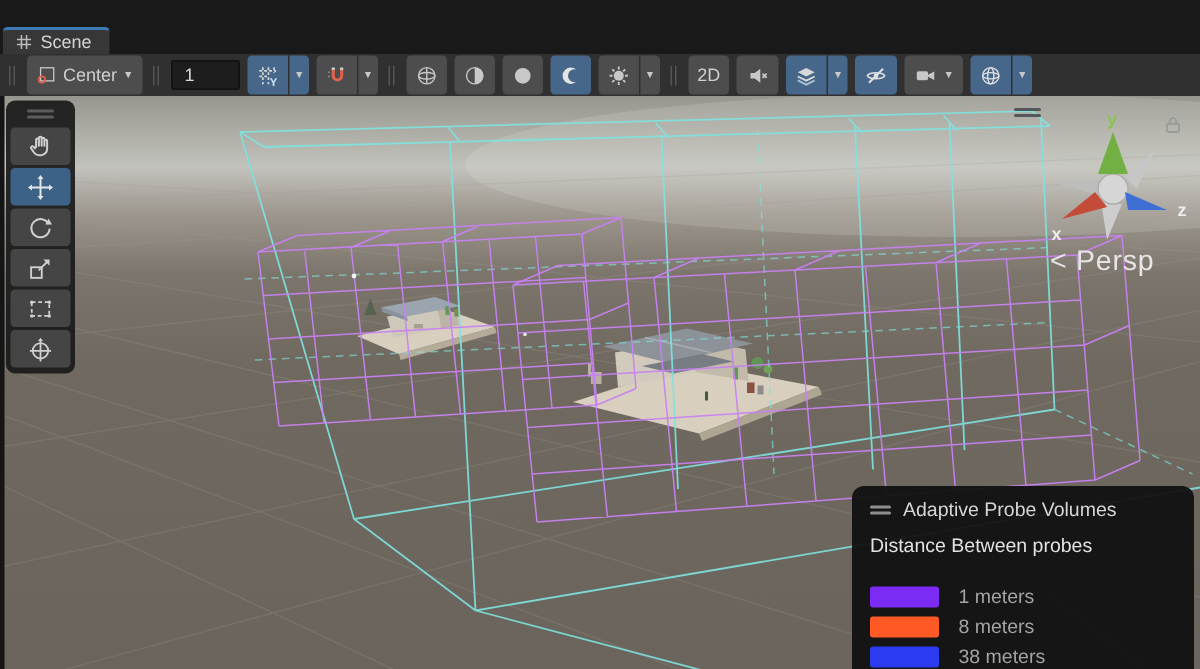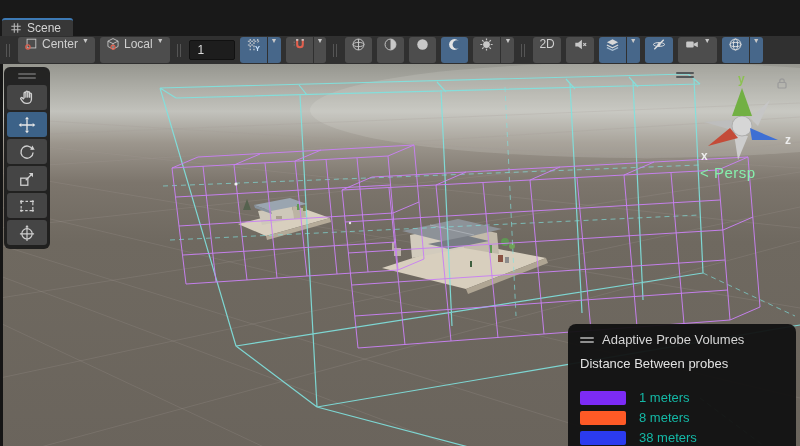--- a/index.html
+++ b/index.html
@@ -11,21 +11,21 @@
   .tab { margin-left: 2px; height: 18px; padding: 0 12px 0 8px; background: #373737;
          border-top: 2px solid #3D7AB5; border-radius: 3px 3px 0 0;
          display: inline-flex; align-items: center; gap: 5px; color: #D4D4D4; font-size: 12px; }
   .tab svg { display:block; }
 
   
   .toolbar { height: 28px; background: #303030; display: flex; align-items: center; padding: 0 4px; gap: 5px; }
   .grip { width: 1px; height: 13px; background: #555; box-shadow: 3px 0 0 #555; margin: 0 6px 0 2px; flex: none; }
   .grp { display: flex; flex: none; }
   .tbtn { height: 26px; background: #4D4D4D; border: 0; border-radius: 3px;
-          display: inline-flex; align-items: flex-start; gap: 4px; padding: 0 6px;
+          display: inline-flex; align-items: center; gap: 4px; padding: 0 6px;
           color: #CFCFCF; font-size: 12px; cursor: default; flex: none; }
   .grp .tbtn { border-radius: 3px 0 0 3px; }
   .grp .dd   { border-radius: 0 3px 3px 0; margin-left: 1px; padding: 0 3px; }
   .grp .tbtn:only-child { border-radius: 3px; }
   .tbtn.active { background: #47678A; }
   .caret { font-size: 7px; color: #C9C9C9; line-height: 1; }
   .num-input { width: 46px; height: 20px; background: #1D1D1D; border: 1px solid #111;
                border-radius: 2px; color: #DADADA; font-size: 12px; padding-left: 8px;
                font-family: "Liberation Sans", sans-serif; }
   .ic { display: block; }
@@ -42,35 +42,35 @@
   .phandle span { width: 18px; height: 2px; background: #5C5C5C; border-radius: 1px; }
   .pbtn { width: 40px; height: 25px; border: 0; border-radius: 3px; background: #454545;
           margin-top: 2px; display: flex; align-items: center; justify-content: center; cursor: default; }
   .pbtn.sel { background: #3C6288; }
 
   
   .gizmo-wrap { position: absolute; left: 688px; top: 8px; width: 110px; height: 100px; }
   .overlay-handle { position:absolute; left: 676px; top: 8px; display:flex; flex-direction:column; gap:2px; }
   .overlay-handle span { width: 18px; height: 2px; background: #54585A; border-radius:1px; }
   .lock { position: absolute; left: 775px; top: 12px; }
-  .persp { position: absolute; left: 700px; top: 100px; font-size: 15px; color: #86efac;
+  .persp { position: absolute; left: 700px; top: 100px; font-size: 19px; color: #e5e5e5;
            letter-spacing: 0.5px; cursor: default; }
   .axis-label { font-size: 12px; font-weight: bold; font-family: "Liberation Sans", sans-serif; }
 
   
   .legend { position: absolute; right: 4px; bottom: 5px; width: 228px;
             background: rgba(17,17,17,0.95); border-radius: 8px; padding: 8px 12px 9px; }
   .legend-head { display: flex; align-items: center; gap: 8px; }
   .legend-handle { display:flex; flex-direction:column; gap:2px; }
   .legend-handle span { width: 14px; height: 2px; background: #8F8F8F; border-radius:1px; }
   .legend-title { color: #D6D6D6; font-size: 13px; }
   .legend-sub { color: #E2E2E2; font-size: 13px; margin: 9px 0 19px; }
   .legend-row { display: flex; align-items: center; gap: 13px; margin-top: 5px; }
   .swatch { width: 46px; height: 14px; border-radius: 2px; flex: none; }
-  .legend-label { color: #14b8a6; font-size: 13px; }
+  .legend-label { color: #a3a3a3; font-size: 13px; }
 
   .bottomstrip { height: 5px; background: #0F0F0F; }
 </style>
 </head>
 <body>
 
 <div class="app">
 
   <div class="tabbar">
     <div class="tab">
@@ -88,31 +88,20 @@
       <button class="tbtn">
         <svg class="ic" width="14" height="14" viewBox="0 0 16 16">
           <rect x="3.5" y="2.5" width="10" height="10" fill="none" stroke="#C8C8C8"></rect>
           <circle cx="4.5" cy="11.5" r="2.4" fill="none" stroke="#E2604E" stroke-width="1.4"></circle>
         </svg>
         <span>Center</span>
         <span class="caret">▼</span>
       </button>
     </div>
 
-    <div class="grp">
-      <button class="tbtn">
-        <svg class="ic" width="14" height="14" viewBox="0 0 16 16">
-          <path d="M8 1.8L13.8 4.7v6.2L8 13.8 2.2 10.9V4.7z" fill="none" stroke="#C8C8C8"></path>
-          <path d="M2.2 4.7L8 7.6l5.8-2.9M8 7.6v6.2" fill="none" stroke="#C8C8C8"></path>
-          <circle cx="8" cy="11.6" r="2.3" fill="none" stroke="#E2604E" stroke-width="1.3"></circle>
-        </svg>
-        <span>Local</span>
-        <span class="caret">▼</span>
-      </button>
-    </div>
 
     <span class="grip"></span>
 
     <input class="num-input" value="1" style="">
 
     <div class="grp">
       <button class="tbtn active">
         <svg class="ic" width="15" height="15" viewBox="0 0 16 16">
           <path d="M2 4.5h12M2 8.5h7M4.5 2v12M8.5 2v12M12.5 2v4" stroke="#D5D5D5" stroke-width="1.2" fill="none" stroke-dasharray="2 1.5"></path>
           <text x="9.5" y="15" font-size="8" font-weight="bold" fill="#CBE4FF">Y</text>

